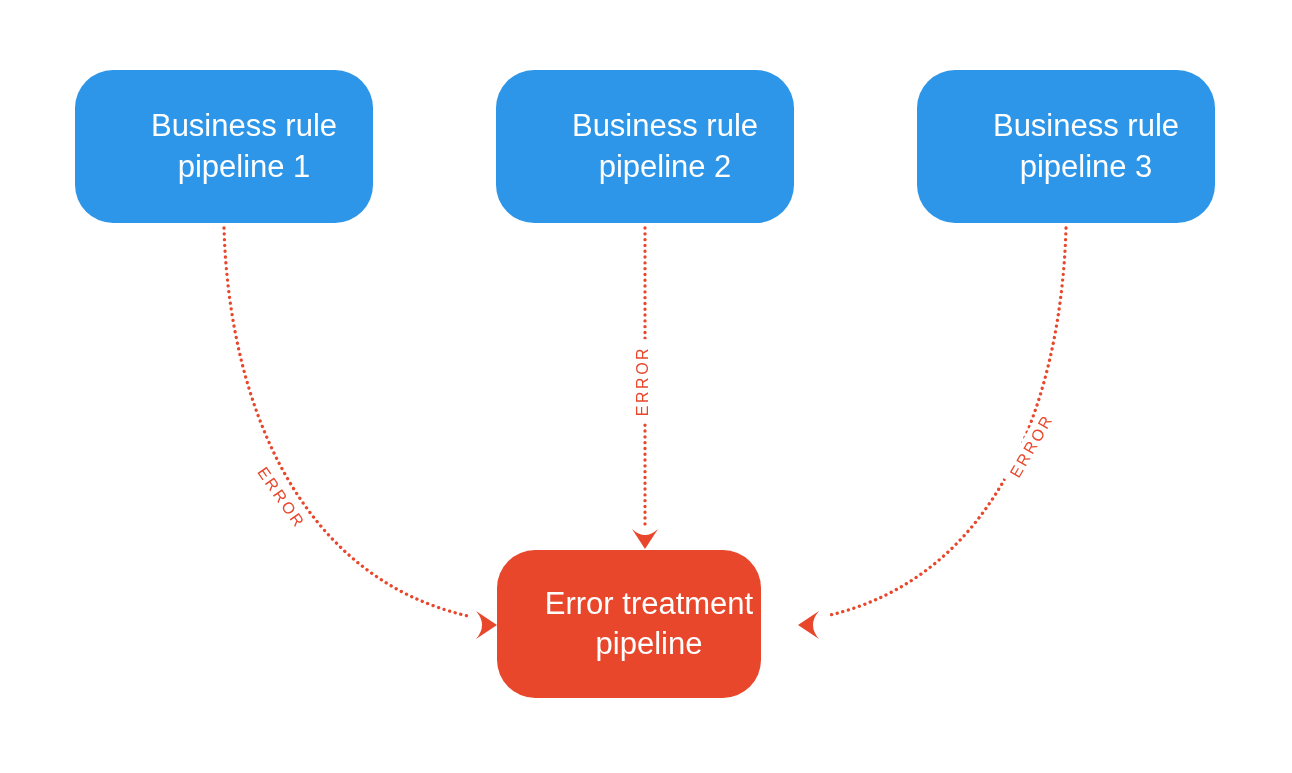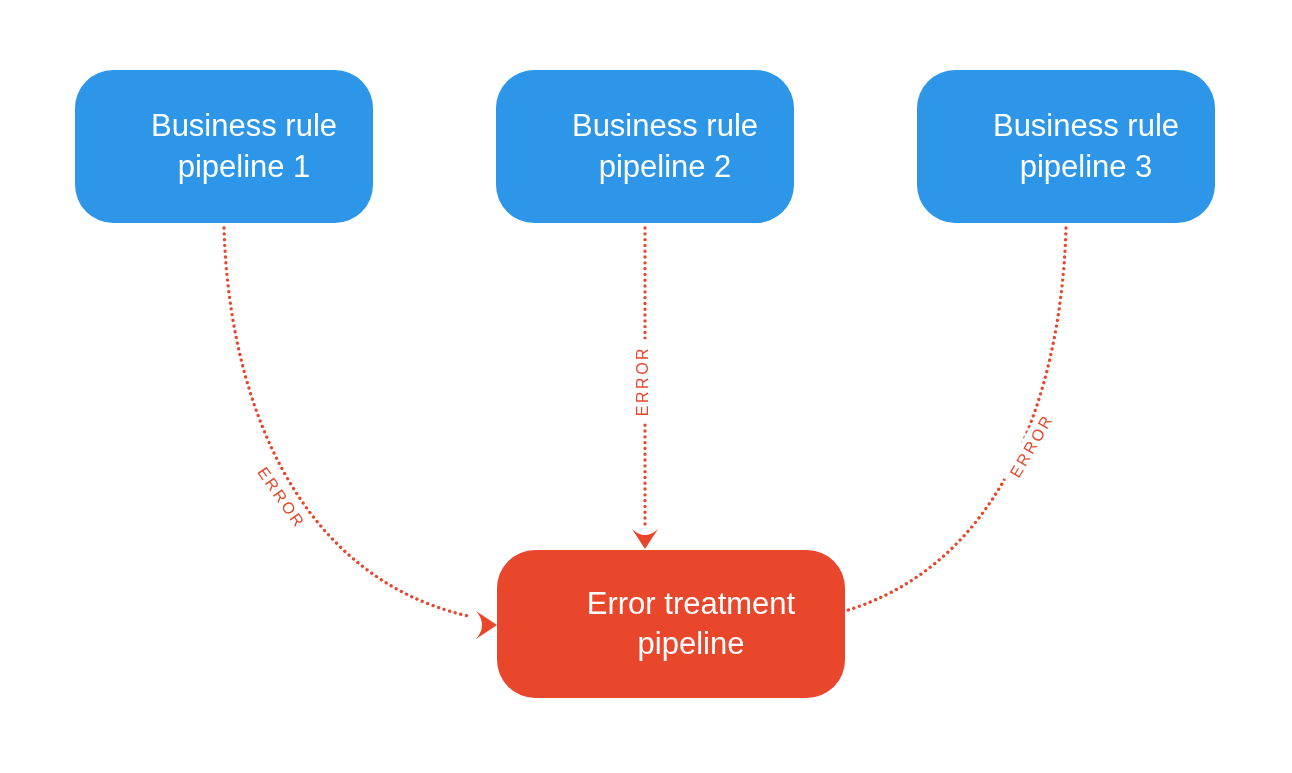--- a/index.html
+++ b/index.html
@@ -43,21 +43,21 @@
     font-size: 31px;
     line-height: 1.3;
     border-radius: 38px;
   }
   .node-blue { background: #2e96e8; }
   .node-red  { background: #e8472b; }
   .node-label { white-space: pre-line; margin-left: 40px; }
   .node-1 { left: 75px;  top: 70px;  width: 298px; height: 153px; }
   .node-2 { left: 496px; top: 70px;  width: 298px; height: 153px; }
   .node-3 { left: 917px; top: 70px;  width: 298px; height: 153px; }
-  .node-sink { left: 497px; top: 550px; width: 348px; height: 148px; }
+  .node-sink { left: 497px; top: 550px; width: 264px; height: 148px; }
   .edge-label {
     position: absolute;
     color: #e8472b;
     background: #ffffff;
     font-size: 16px;
     font-weight: 500;
     letter-spacing: 2.5px;
     padding: 2px 7px;
     white-space: nowrap;
   }

